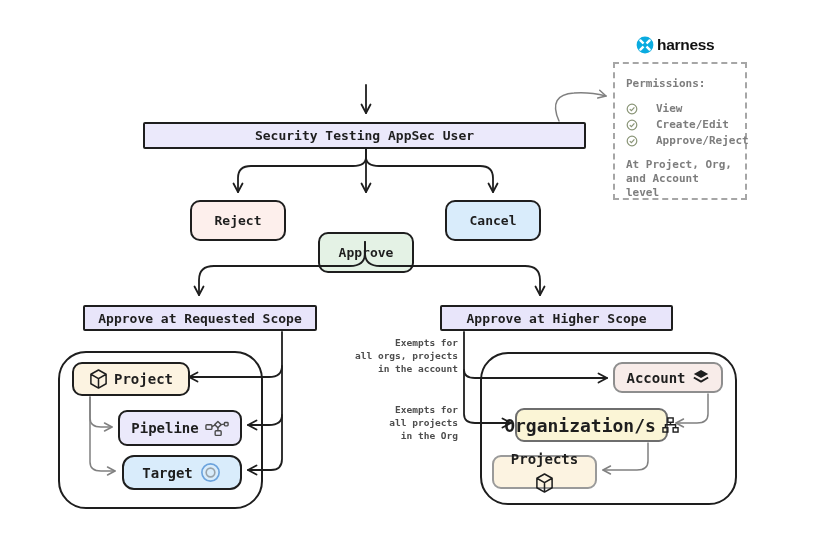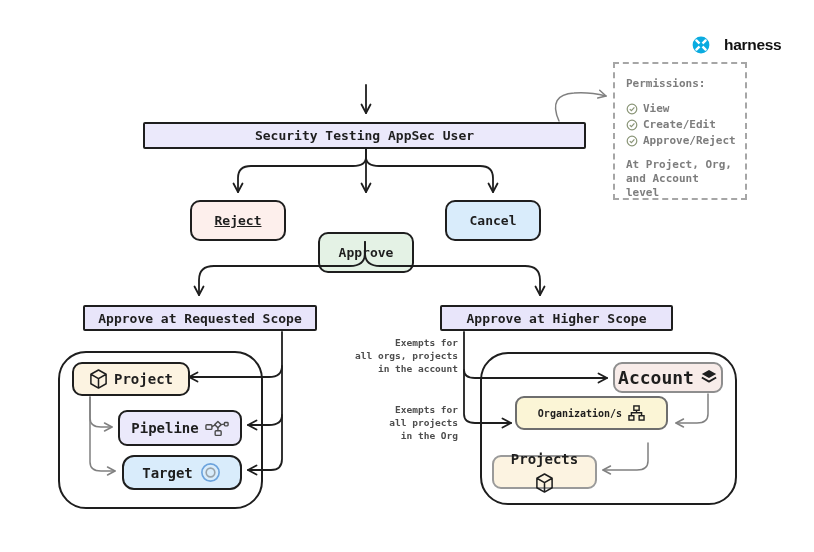--- a/index.html
+++ b/index.html
@@ -8,44 +8,44 @@
   *{margin:0;padding:0;box-sizing:border-box;}
   body{background:#ffffff;font-family:"DejaVu Sans Mono",monospace;color:var(--ink);}
   .canvas{position:relative;width:814px;height:552px;background:#fff;overflow:hidden;}
 
   .node{position:absolute;border:2px solid var(--ink);display:flex;align-items:center;justify-content:center;
         font-weight:700;font-size:13px;color:var(--ink);gap:6px;background:#fff;}
   .r10{border-radius:10px;} .r9{border-radius:9px;} .r2{border-radius:2px;text-align:right;}
 
   .box-exemption{left:287px;top:46px;width:159px;height:38px;background:var(--node-blue);}
   .box-appsec{left:143px;top:122px;width:443px;height:27px;background:var(--node-lavender);font-size:13px;}
-  .box-reject{left:190px;top:200px;width:96px;height:41px;background:var(--node-pink);text-decoration:underline;}
+  .box-reject{left:190px;top:200px;width:96px;height:41px;background:var(--node-pink);}
   .box-approve{left:318px;top:200px;width:96px;height:41px;background:var(--node-green);margin-top:32px;}
   .box-cancel{left:445px;top:200px;width:96px;height:41px;background:var(--node-blue);}
   .box-reqscope{left:83px;top:305px;width:234px;height:26px;background:var(--node-lavender2);font-size:13px;}
   .box-highscope{left:440px;top:305px;width:233px;height:26px;background:var(--node-lavender2);font-size:13px;}
 
   .container{position:absolute;border:2px solid var(--ink);border-radius:28px;background:transparent;}
   .lcontainer{left:58px;top:351px;width:205px;height:158px;}
   .rcontainer{left:480px;top:352px;width:257px;height:153px;}
 
   .box-project{left:72px;top:362px;width:118px;height:34px;background:var(--node-cream);font-size:14px;border-radius:10px;}
   .box-pipeline{left:118px;top:410px;width:124px;height:36px;background:var(--node-lavender);font-size:14px;}
   .box-target{left:122px;top:455px;width:120px;height:35px;background:var(--node-blue);font-size:14px;border-radius:12px;}
-  .box-account{left:613px;top:362px;width:110px;height:31px;background:var(--node-peach);font-size:18px;border-color:#8e8e8e;}
-  .box-org{left:515px;top:396px;width:153px;height:34px;background:var(--node-yellow);font-size:10px;border-color:#6e6e6e;}
+  .box-account{left:613px;top:362px;width:110px;height:31px;background:var(--node-peach);font-size:14px;border-color:#8e8e8e;}
+  .box-org{left:515px;top:408px;width:153px;height:34px;background:var(--node-yellow);font-size:18px;border-color:#6e6e6e;}
   .box-projects{left:492px;top:455px;width:105px;height:34px;background:var(--node-cream);font-size:14px;border-color:#9a9a9a;flex-direction:column;}
 
   .permbox{position:absolute;left:613px;top:62px;width:134px;height:138px;border:2px dashed #a6a6a6;
            background:#fff;padding:13px 10px 10px 11px;color:var(--muted-text);font-size:11px;font-weight:600;}
   .permbox .title{margin-bottom:12px;}
-  .perm-item{display:flex;align-items:center;gap:5px;margin-bottom:3px;}
+  .perm-item{display:flex;align-items:center;gap:18px;margin-bottom:3px;}
   .perm-footer{margin-top:11px;line-height:14px;}
 
-  .logo{position:absolute;left:692px;top:36px;display:flex;align-items:center;gap:14px;}
+  .logo{position:absolute;left:636px;top:36px;display:flex;align-items:center;gap:3px;}
   .logo .logotext{font-family:"Liberation Sans",sans-serif;font-weight:700;font-size:15.5px;color:#111;letter-spacing:-0.3px;}
 
   .note{position:absolute;width:122px;text-align:right;font-size:9.5px;line-height:13px;color:#4d4d4d;font-weight:600;}
   .note1{left:336px;top:336px;}
   .note2{left:336px;top:403px;}
 
   svg.overlay{position:absolute;left:0;top:0;pointer-events:none;}
   .icon{display:inline-flex;align-items:center;}
 </style>
 </head>

